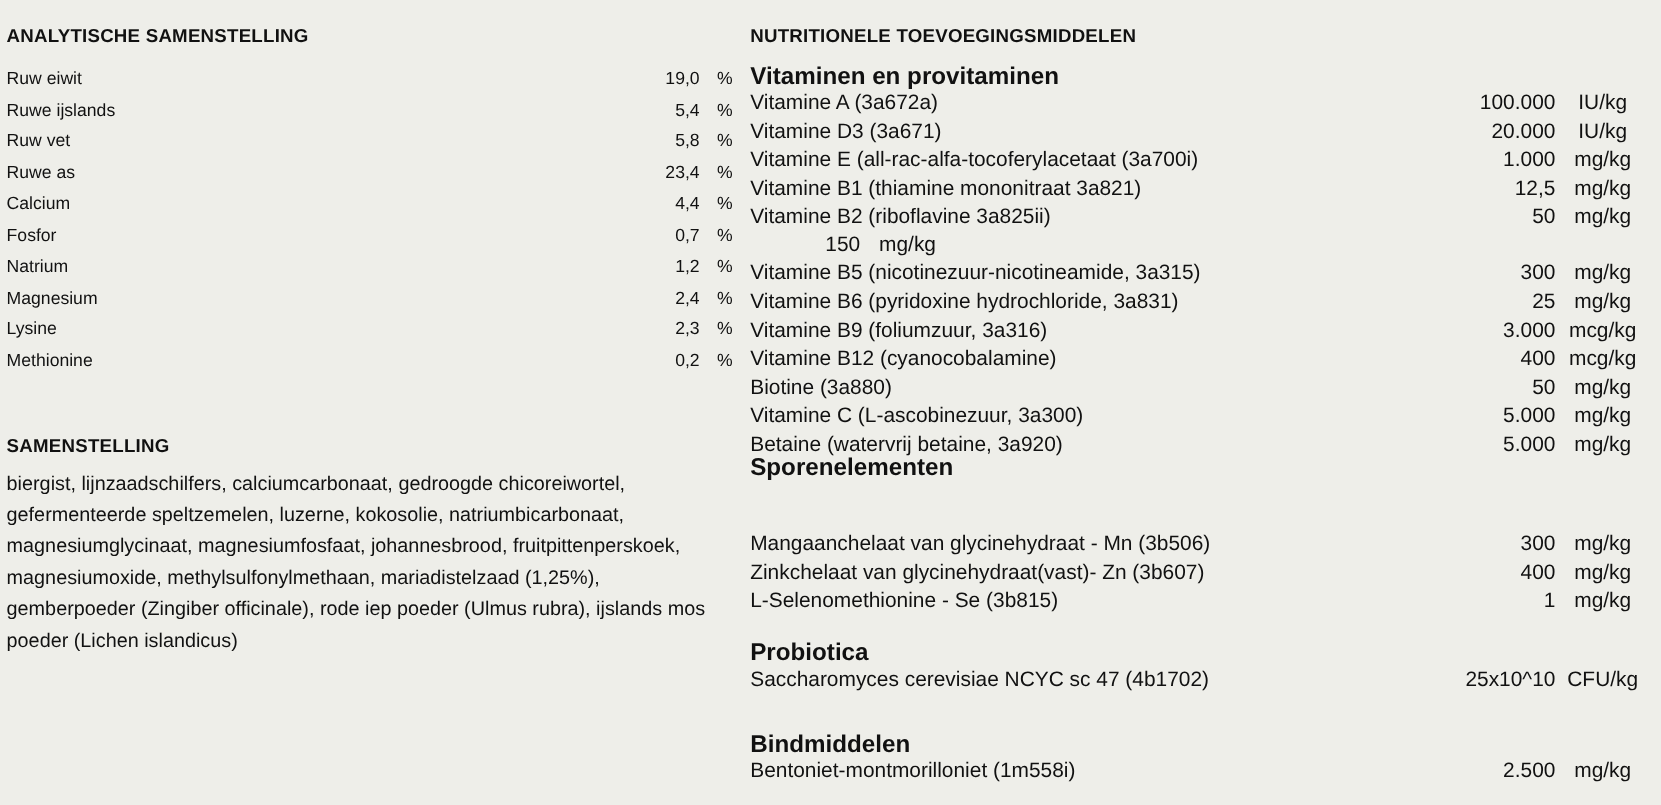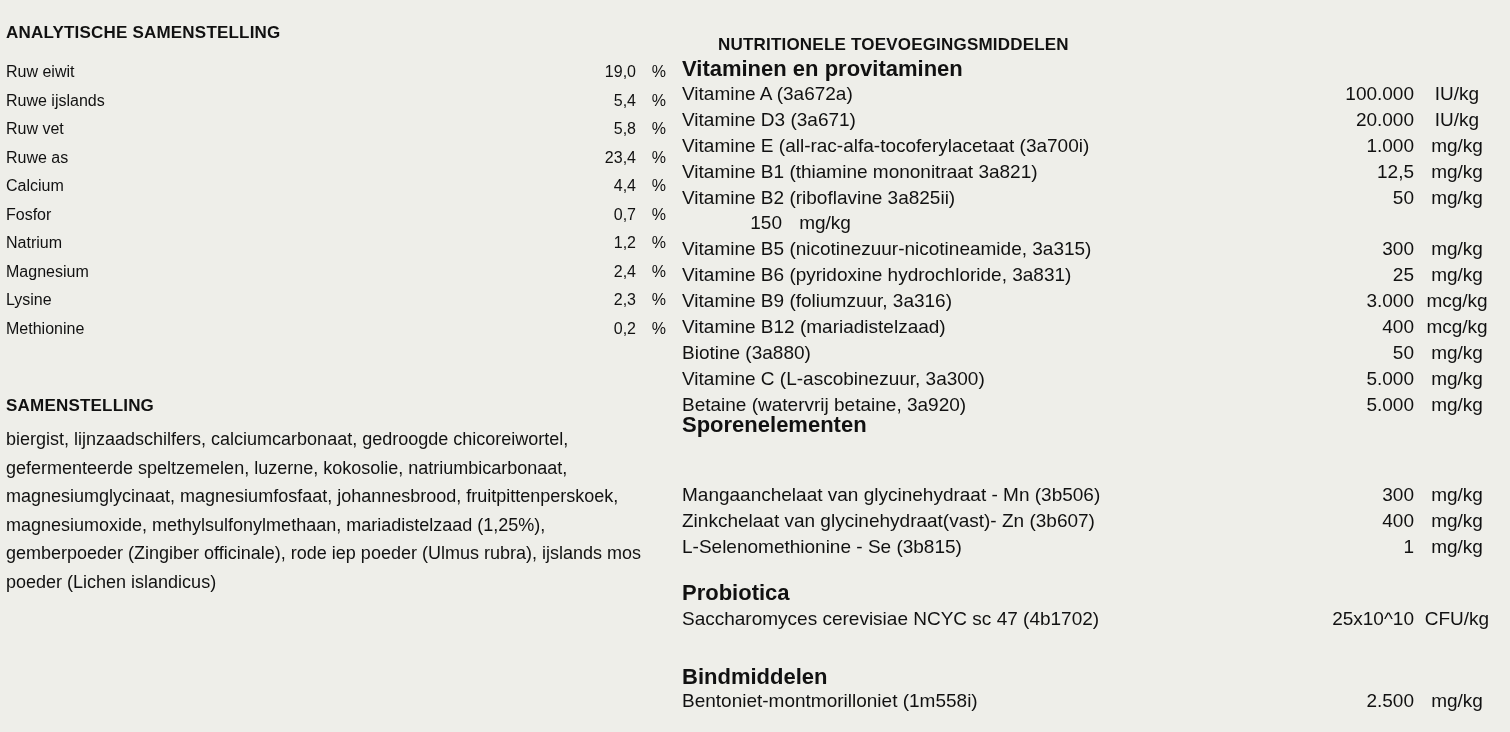--- a/index.html
+++ b/index.html
@@ -87,21 +87,21 @@
         <span class="val">0,2</span>
         <span class="unit">%</span>
       </div>
     </div>
 
   <div class="sec-title" style="top:396px;left:0;">SAMENSTELLING</div>
   <div class="composition">biergist, lijnzaadschilfers, calciumcarbonaat, gedroogde chicoreiwortel, gefermenteerde speltzemelen, luzerne, kokosolie, natriumbicarbonaat, magnesiumglycinaat, magnesiumfosfaat, johannesbrood, fruitpittenperskoek, magnesiumoxide, methylsulfonylmethaan, mariadistelzaad (1,25%), gemberpoeder (Zingiber officinale), rode iep poeder (Ulmus rubra), ijslands mos poeder (Lichen islandicus)</div>
 </div>
 
 <div class="col-right">
-  <div class="sec-title" style="top:35px;left:0;margin-left:36px;">NUTRITIONELE TOEVOEGINGSMIDDELEN</div>
+  <div class="sec-title" style="top:23px;left:0;">NUTRITIONELE TOEVOEGINGSMIDDELEN</div>
 
   <div class="subhead" style="top:56px;left:0;">Vitaminen en provitaminen</div>
   <div class="nrows" id="vit-rows" style="top:81px;">
       <div class="nrow">
         <span class="lbl">Vitamine A (3a672a)</span>
         <span class="val">100.000</span>
         <span class="unit">IU/kg</span>
       </div>
       <div class="nrow">
         <span class="lbl">Vitamine D3 (3a671)</span>
@@ -136,21 +136,21 @@
         <span class="lbl">Vitamine B6 (pyridoxine hydrochloride, 3a831)</span>
         <span class="val">25</span>
         <span class="unit">mg/kg</span>
       </div>
       <div class="nrow">
         <span class="lbl">Vitamine B9 (foliumzuur, 3a316)</span>
         <span class="val">3.000</span>
         <span class="unit">mcg/kg</span>
       </div>
       <div class="nrow">
-        <span class="lbl">Vitamine B12 (mariadistelzaad)</span>
+        <span class="lbl">Vitamine B12 (cyanocobalamine)</span>
         <span class="val">400</span>
         <span class="unit">mcg/kg</span>
       </div>
       <div class="nrow">
         <span class="lbl">Biotine (3a880)</span>
         <span class="val">50</span>
         <span class="unit">mg/kg</span>
       </div>
       <div class="nrow">
         <span class="lbl">Vitamine C (L-ascobinezuur, 3a300)</span>

